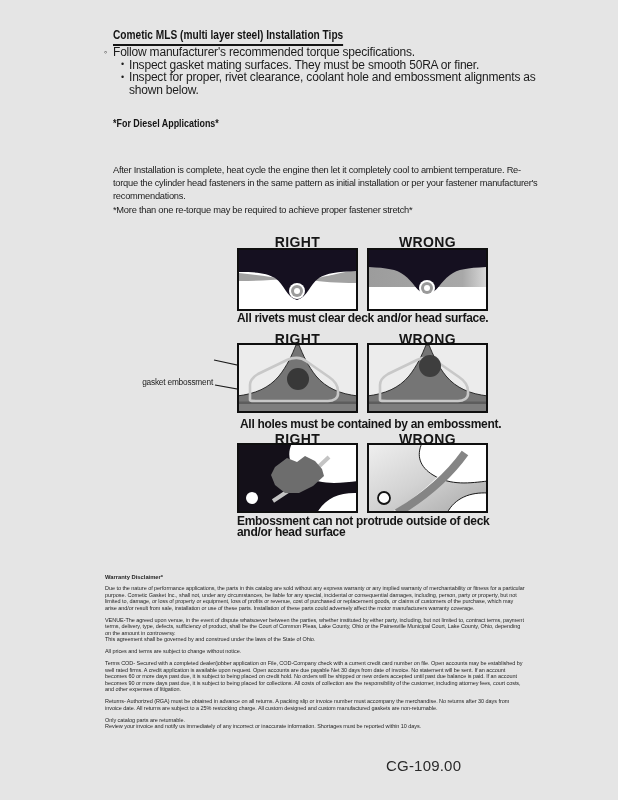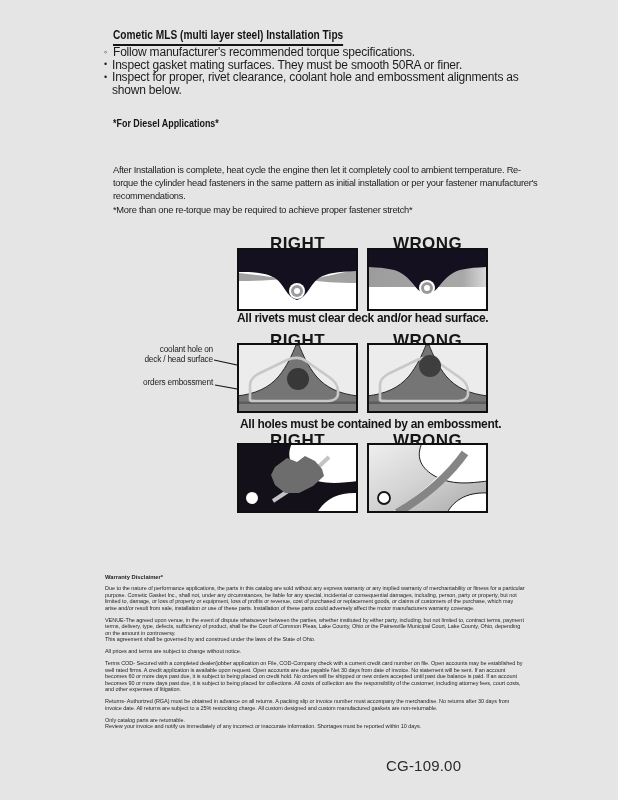--- a/index.html
+++ b/index.html
@@ -21,35 +21,35 @@
     border-bottom:2px solid #151515;
     padding-bottom:2px;
     transform:scaleX(0.78);transform-origin:left top;
     white-space:nowrap;
     color:#141414;
   }
   
   .bullets{left:104px;top:46px;width:450px;font-size:12px;letter-spacing:-0.2px;line-height:12.6px;color:#1c1c1c;}
   .bullet{position:relative;padding-left:9px;}
   .bullet::before{content:"◦";position:absolute;left:0;top:0;font-size:9px;color:#1c1c1c;}
-  .subbullets{}
+  .subbullets{margin-left:17px;}
   .subbullet{position:relative;padding-left:8px;}
   .subbullet::before{content:"•";position:absolute;left:0;top:-0.5px;font-size:9px;color:#1c1c1c;}
   
   .diesel-heading{
     left:113px;top:117px;
     font-size:10.5px;font-weight:bold;color:#141414;
     transform:scaleX(0.85);transform-origin:left top;white-space:nowrap;
   }
   .para{left:113px;font-size:9.3px;letter-spacing:-0.25px;line-height:13px;width:430px;color:#1c1c1c;}
   .para1{top:135px;}
   .para2{top:164px;}
   .note{top:204px;width:440px;}
   
-  .dg-label{font-size:17px;font-weight:bold;letter-spacing:0.4px;width:121px;text-align:center;color:#161616;}
+  .dg-label{font-size:14px;font-weight:bold;letter-spacing:0.4px;width:121px;text-align:center;color:#161616;}
   .dg-caption{font-size:12px;font-weight:bold;letter-spacing:-0.3px;line-height:11px;color:#161616;white-space:pre-line;}
   .panel{line-height:0;}
   .panel svg{display:block;}
   
   .ann{left:100px;width:113px;text-align:right;font-size:8.3px;letter-spacing:-0.2px;line-height:10px;color:#1c1c1c;white-space:pre-line;}
   
   .legal{left:105px;top:574px;width:420px;color:#252525;}
   .legal-heading{font-size:5.8px;font-weight:bold;margin:0 0 5px 0;}
   .legal p{font-size:5.5px;line-height:6.5px;letter-spacing:-0.05px;margin:0 0 5.5px 0;white-space:pre-line;}
   
@@ -107,23 +107,21 @@
       <circle cx="60" cy="40" r="3" fill="#ffffff"></circle>
       <rect x="1" y="1" width="119" height="61" fill="none" stroke="#0f0f0f" stroke-width="2"></rect>
     </svg>
   </div>
 
   <div class="abs dg-caption" style="left:237px;top:313px;">All rivets must clear deck and/or head surface.</div>
 
   <div class="abs dg-label" style="left:237px;top:331px;">RIGHT</div>
   <div class="abs dg-label" style="left:367px;top:331px;">WRONG</div>
 
-  <div class="abs ann" style="top:344px;">coolant hole on
-deck / head surface</div>
-  <div class="abs ann" style="top:377px;">orders embossment</div>
+  <div class="abs ann" style="top:377px;">gasket embossment</div>
 
   <svg class="abs" style="left:110px;top:340px;" width="190" height="60" viewBox="0 0 190 60">
     <line x1="104" y1="20" x2="186" y2="38" stroke="#1a1a1a" stroke-width="1.2"></line>
     <line x1="105" y1="45" x2="150" y2="53" stroke="#1a1a1a" stroke-width="1.2"></line>
   </svg>
 
   <div class="abs panel" style="left:237px;top:343px;">
     <svg width="121" height="70" viewBox="0 0 121 70">
       <rect width="121" height="70" fill="#ececec"></rect>
       <path d="M0,70 V53 C18,51 32,45 42,33 C50,23 55,12 59,2 L62,2 C66,12 71,23 79,33 C89,45 103,51 121,53 V70 Z" fill="#757575" stroke="#2b2b2b" stroke-width="1"></path>
@@ -174,20 +172,22 @@
         </linearGradient>
       </defs>
       <path d="M0,0 H55 C49,13 53,24 66,32 C84,43 103,40 121,38 L121,50 C103,49 88,55 80,70 H0 Z" fill="url(#g3w)" stroke="#1a1a1a" stroke-width="1"></path>
       <path d="M25,70 C48,56 72,38 92,10" stroke="#ffffff" stroke-width="1.5" fill="none"></path>
       <path d="M30,70 C52,57 78,38 98,10" stroke="#858585" stroke-width="8" fill="none"></path>
       <circle cx="17" cy="55" r="6" fill="#ffffff" stroke="#141414" stroke-width="1.8"></circle>
       <rect x="1" y="1" width="119" height="68" fill="none" stroke="#0f0f0f" stroke-width="2"></rect>
     </svg>
   </div>
 
+  <div class="abs dg-caption" style="left:237px;top:516px;">Embossment can not protrude outside of deck
+and/or head surface</div>
 
   <div class="abs legal">
     <div class="legal-heading">Warranty Disclaimer*</div>
     <p>Due to the nature of performance applications, the parts in this catalog are sold without any express warranty or any implied warranty of merchantability or fitness for a particular purpose.  Cometic Gasket Inc., shall not, under any circumstances, be liable for any special, incidental or consequential damages, including, person, party or property, but not limited to, damage, or loss of property or equipment, loss of profits or revenue, cost of purchased or replacement goods, or claims of customers of the purchase, which may arise and/or result from sale, installation or use of these parts.  Installation of these parts could adversely affect the motor manufacturers warranty coverage.</p>
     <p>VENUE-The agreed upon venue, in the event of dispute whatsoever between the parties, whether instituted by either party, including, but not limited to, contract terms, payment terms, delivery, type, defects, sufficiency of product, shall be the Court of Common Pleas, Lake County, Ohio or the Painesville Municipal Court, Lake County, Ohio, depending on the amount in controversy.
 This agreement shall be governed by and construed under the laws of the State of Ohio.</p>
     <p>All prices and terms are subject to change without notice.</p>
     <p>Terms COD- Secured with a completed dealer/jobber application on File, COD-Company check with a current credit card number on file.  Open accounts may be established by well rated firms.  A credit application is available upon request.  Open accounts are due payable Net 30 days from date of invoice.  No statement will be sent.  If an account becomes 60 or more days past due, it is subject to being placed on credit hold.  No orders will be shipped or new orders accepted until past due balance is paid.  If an account becomes 90 or more days past due, it is subject to being placed for collections.  All costs of collection are the responsibility of the customer, including attorney fees, court costs, and other expenses of litigation.</p>
     <p>Returns- Authorized (RGA) must be obtained in advance on all returns.  A packing slip or invoice number must accompany the merchandise.  No returns after 30 days from invoice date.  All returns are subject to a 25% restocking charge.  All custom designed and custom manufactured gaskets are non-returnable.</p>
     <p>Only catalog parts are returnable.

